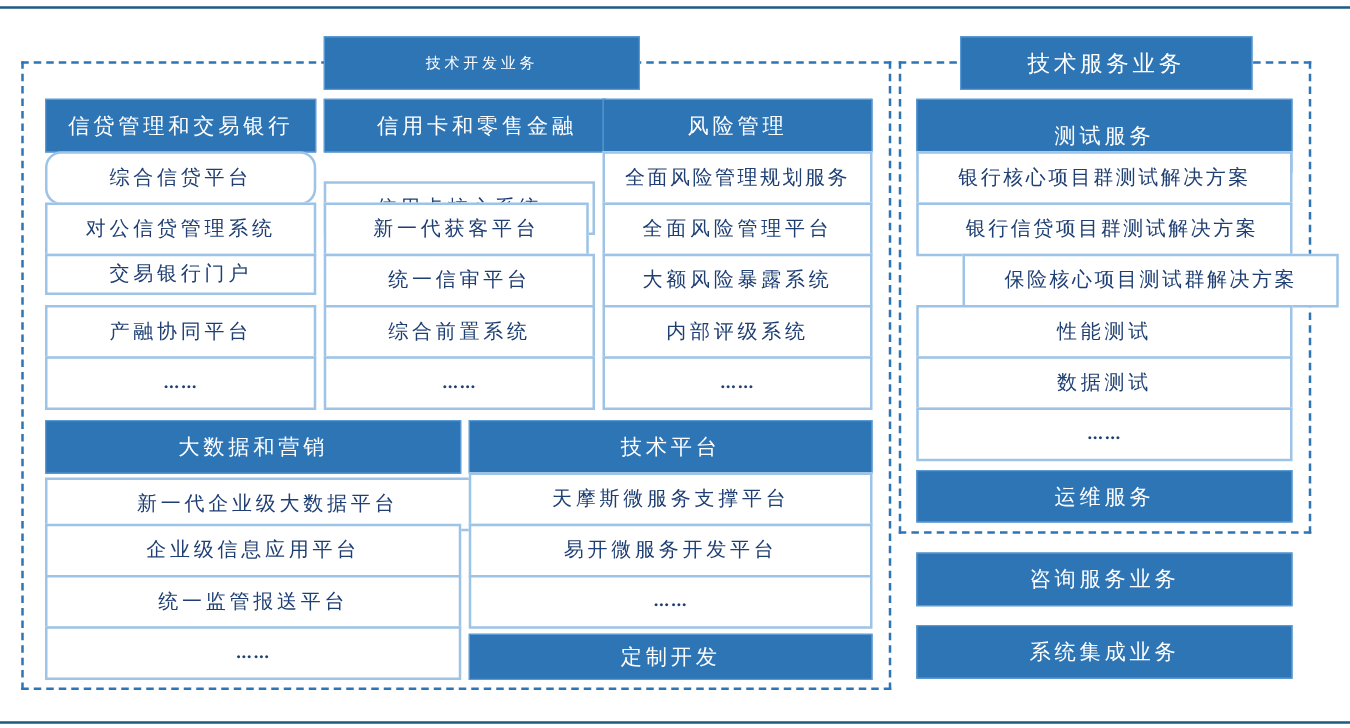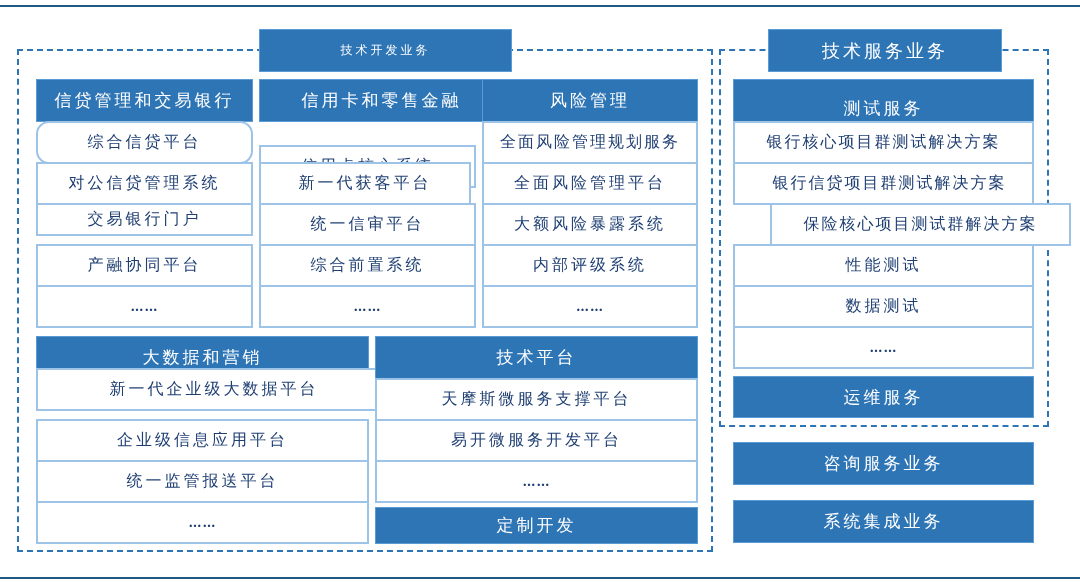--- a/index.html
+++ b/index.html
@@ -39,21 +39,21 @@
 <div class="cell dots" style="left:259px; top:285px; width:217px; height:43px;">……</div>
 
 <div class="hdr" style="left:482px; top:79px; width:216px; height:43px;">风险管理</div>
 <div class="cell" style="left:482px; top:121px; width:216px; height:43px; letter-spacing:2px;">全面风险管理规划服务</div>
 <div class="cell" style="left:482px; top:162px; width:216px; height:43px;">全面风险管理平台</div>
 <div class="cell" style="left:482px; top:203px; width:216px; height:43px;">大额风险暴露系统</div>
 <div class="cell" style="left:482px; top:244px; width:216px; height:43px;">内部评级系统</div>
 <div class="cell dots" style="left:482px; top:285px; width:216px; height:43px;">……</div>
 
 <div class="hdr" style="left:36px; top:336px; width:333px; height:43px;">大数据和营销</div>
-<div class="cell" style="left:36px; top:368px; width:356px; height:43px;">新一代企业级大数据平台</div>
+<div class="cell" style="left:36px; top:382px; width:356px; height:43px;">新一代企业级大数据平台</div>
 <div class="cell" style="left:36px; top:419px; width:333px; height:43px;">企业级信息应用平台</div>
 <div class="cell" style="left:36px; top:460px; width:333px; height:43px;">统一监管报送平台</div>
 <div class="cell dots" style="left:36px; top:501px; width:333px; height:43px;">……</div>
 
 <div class="hdr" style="left:375px; top:336px; width:323px; height:43px;">技术平台</div>
 <div class="cell" style="left:375px; top:378px; width:323px; height:43px;">天摩斯微服务支撑平台</div>
 <div class="cell" style="left:375px; top:419px; width:323px; height:43px;">易开微服务开发平台</div>
 <div class="cell dots" style="left:375px; top:460px; width:323px; height:43px;">……</div>
 <div class="hdr" style="left:375px; top:507px; width:323px; height:37px;">定制开发</div>
 

